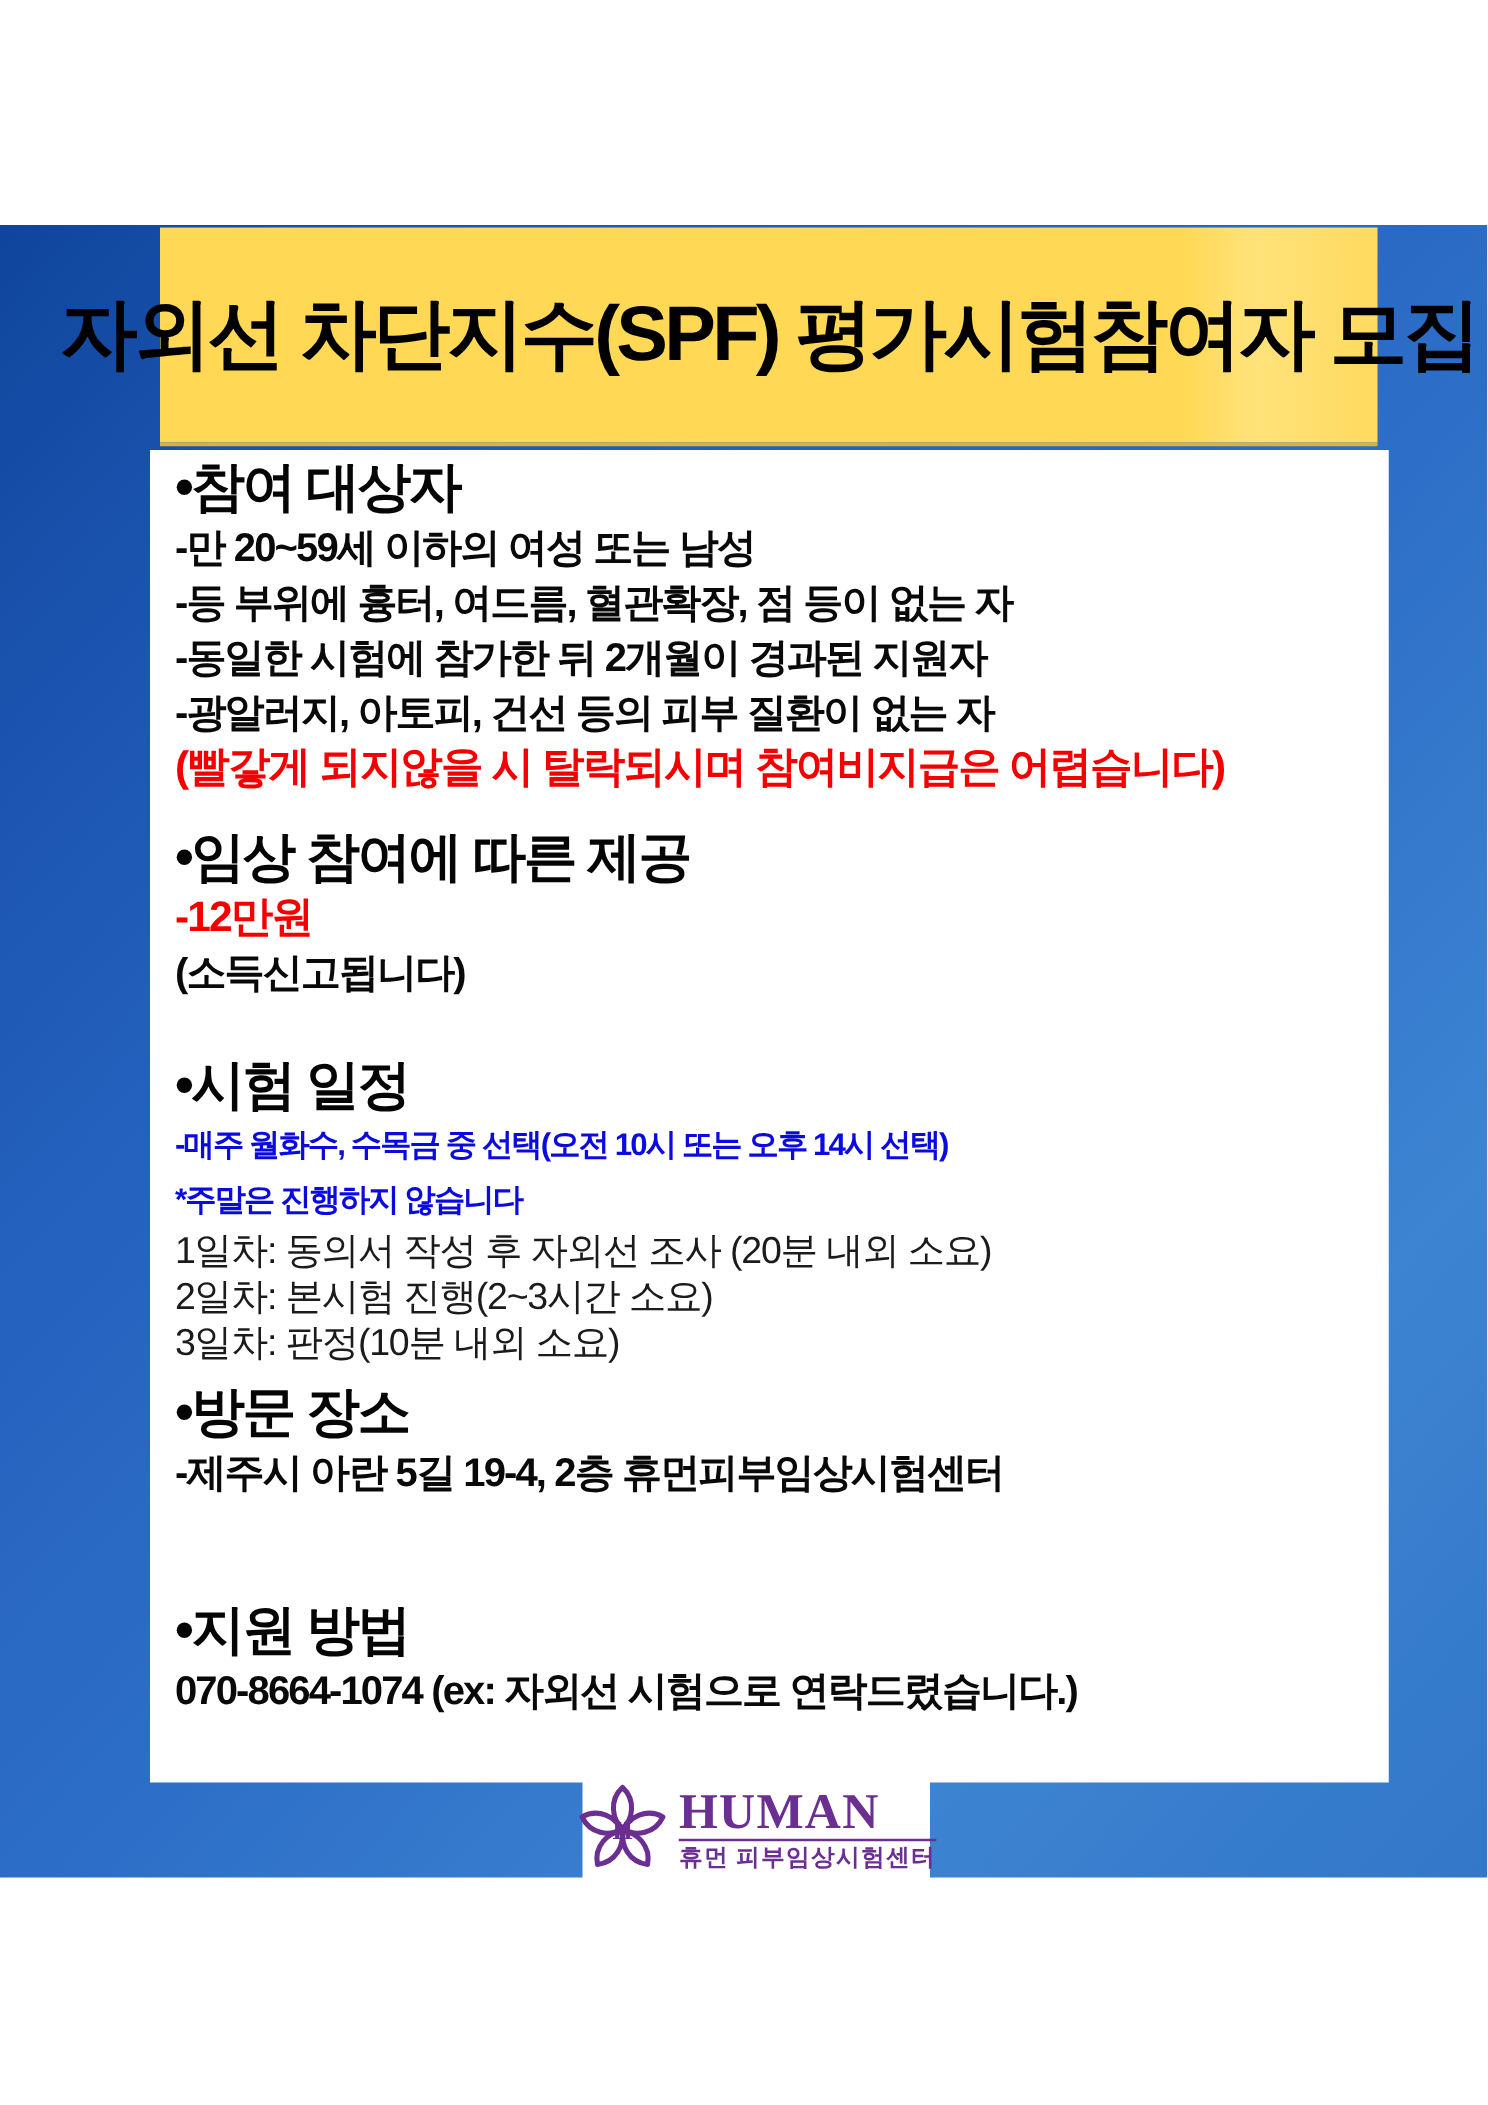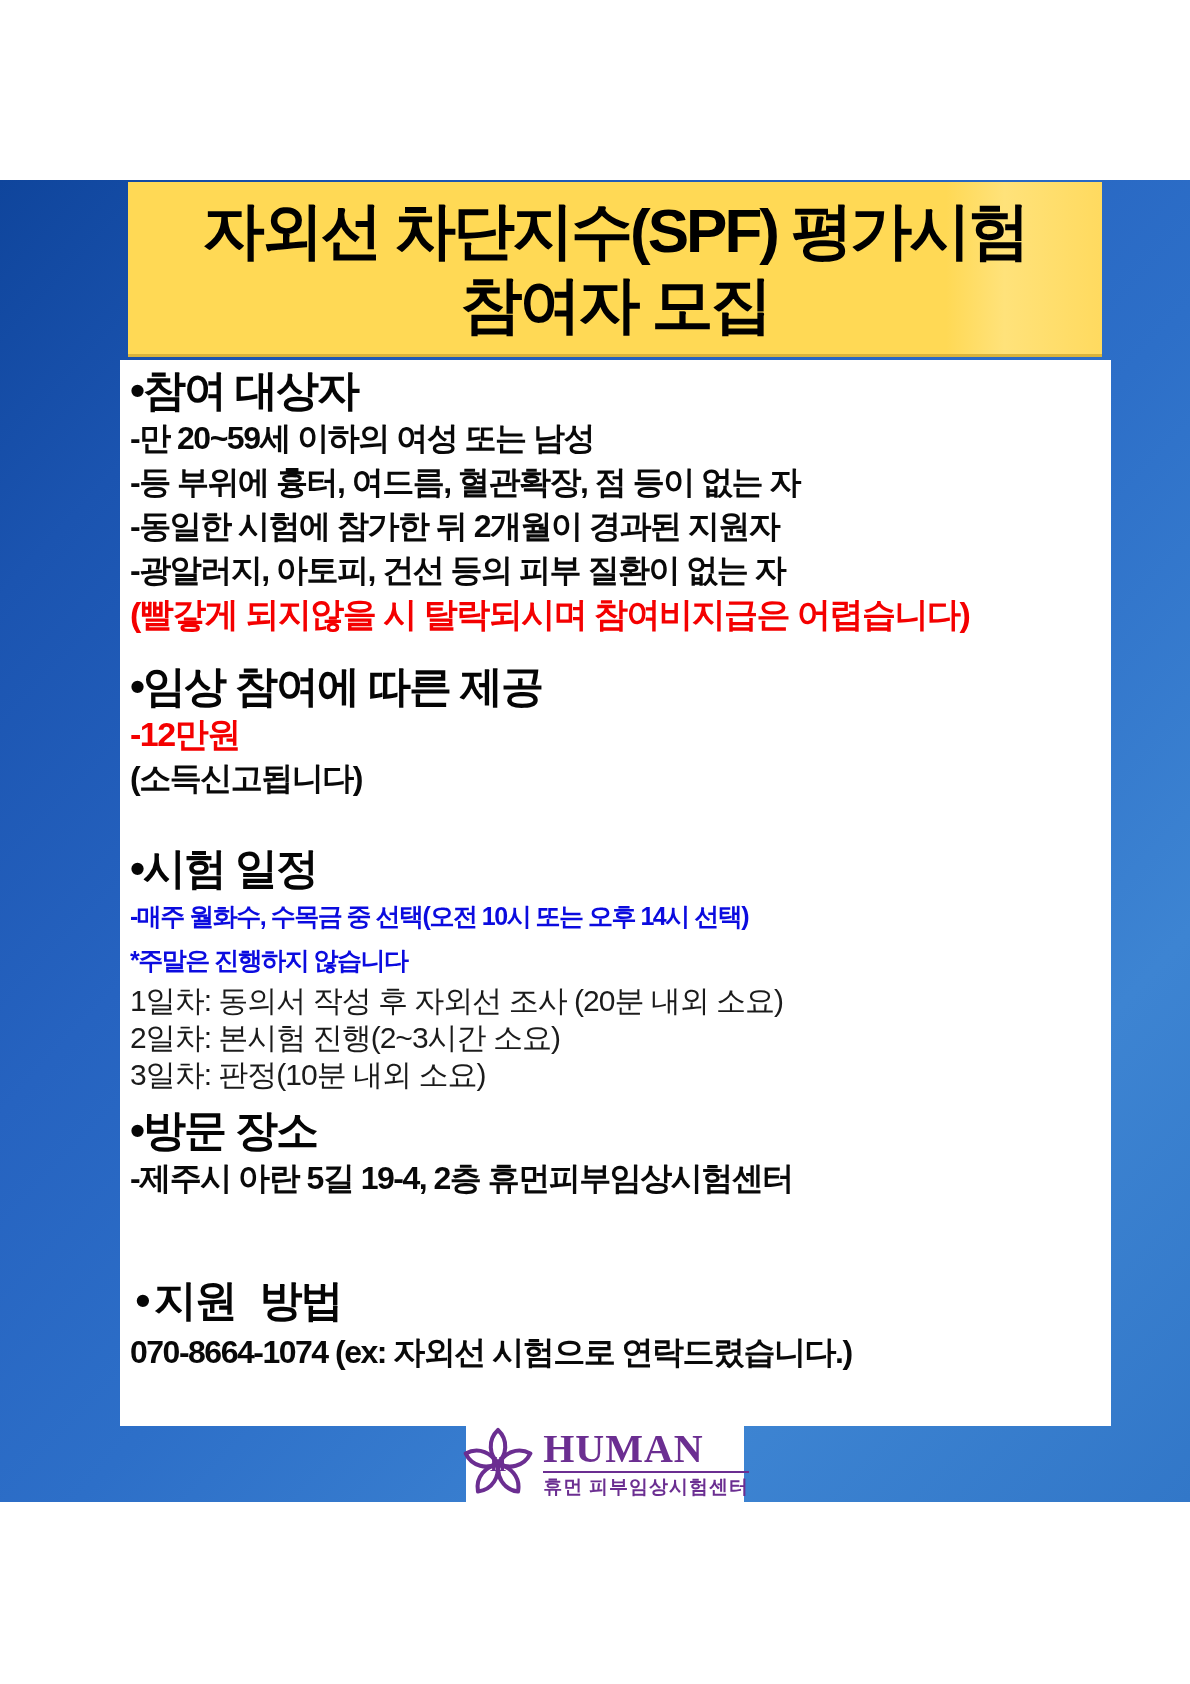--- a/index.html
+++ b/index.html
@@ -13,31 +13,31 @@
   .blue-band{
     position:absolute;left:0;top:180px;width:1190px;height:1322px;
     background:linear-gradient(133deg,
       #0f459c 0%, #1b54b0 16%, #2663c0 36%,
       #2d6fc8 54%, #3d84d2 78%, #3277c8 100%);
   }
   .title-box{
     position:absolute;left:128px;top:182px;width:974px;height:175px;
     background:linear-gradient(90deg, var(--accent_yellow) 0%, var(--accent_yellow) 84%, #ffe27a 90%, #ffda5f 100%);
     border-bottom:3px solid #d9b33c;
-    display:flex;flex-direction:column;justify-content:center;align-items:center;
+    display:flex;flex-direction:row;justify-content:center;align-items:center;
     box-sizing:border-box;
   }
   .title-line{
     color:#000;font-weight:900;font-size:62px;line-height:74px;
     letter-spacing:-3px;white-space:nowrap;
   }
   .content-box{
     position:absolute;left:120px;top:360px;width:991px;height:1066px;
     background:#ffffff;box-sizing:border-box;
-    padding:4px 10px 0 10px;
+    padding:4px 10px 0 20px;
   }
   .h{
     color:#050505;font-weight:900;font-size:43px;line-height:52px;
     letter-spacing:-2px;white-space:nowrap;
   }
   .b{
     color:#090909;font-weight:800;font-size:32px;line-height:44px;
     letter-spacing:-1.5px;white-space:nowrap;
   }
   .r{
@@ -48,21 +48,21 @@
     color:var(--info_blue);font-weight:800;font-size:25px;line-height:44px;
     letter-spacing:-1.5px;white-space:nowrap;
   }
   .n{
     color:#1b1b1b;font-weight:400;font-size:30px;line-height:37px;
     letter-spacing:-1px;white-space:nowrap;
   }
   .mt-a{margin-top:24px;}
   .mt-b{margin-top:42px;}
   .mt-c{margin-top:11px;}
-  .mt-d{margin-top:78px;font-family:Liberation Mono, monospace;}
+  .mt-d{margin-top:78px;}
   .logo-box{
     position:absolute;left:466px;top:1424px;width:278px;height:80px;
     background:#ffffff;
     display:flex;align-items:center;justify-content:center;
   }
   .logo-flower{width:74px;height:74px;flex:0 0 auto;}
   .logo-text{margin-left:8px;display:flex;flex-direction:column;align-items:flex-start;}
   .logo-name{
     font-family:"Liberation Serif","DejaVu Serif",serif;
     color:var(--logo_purple);font-size:40px;line-height:40px;font-weight:600;

